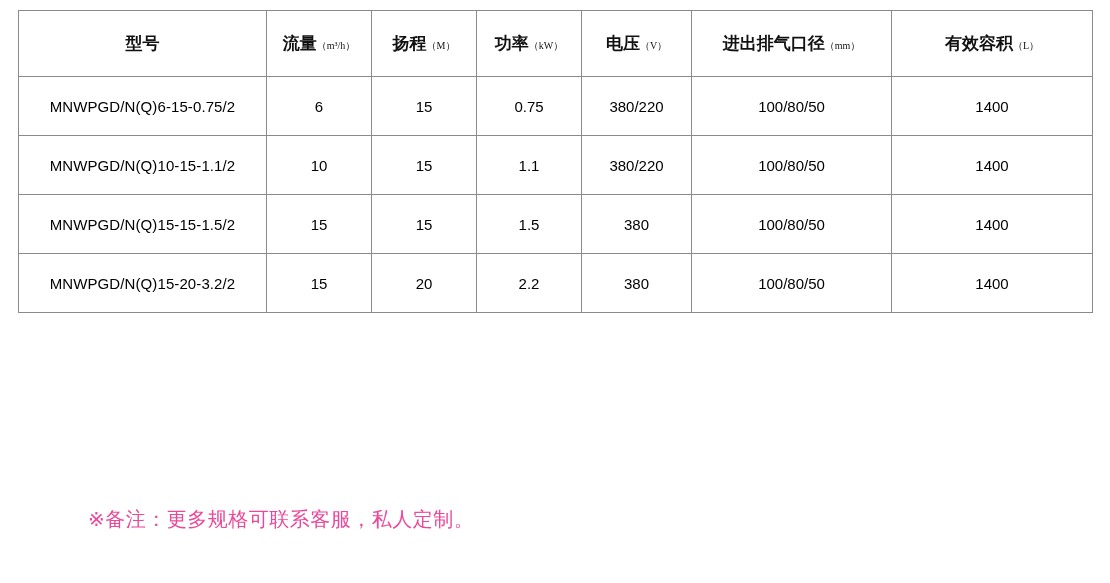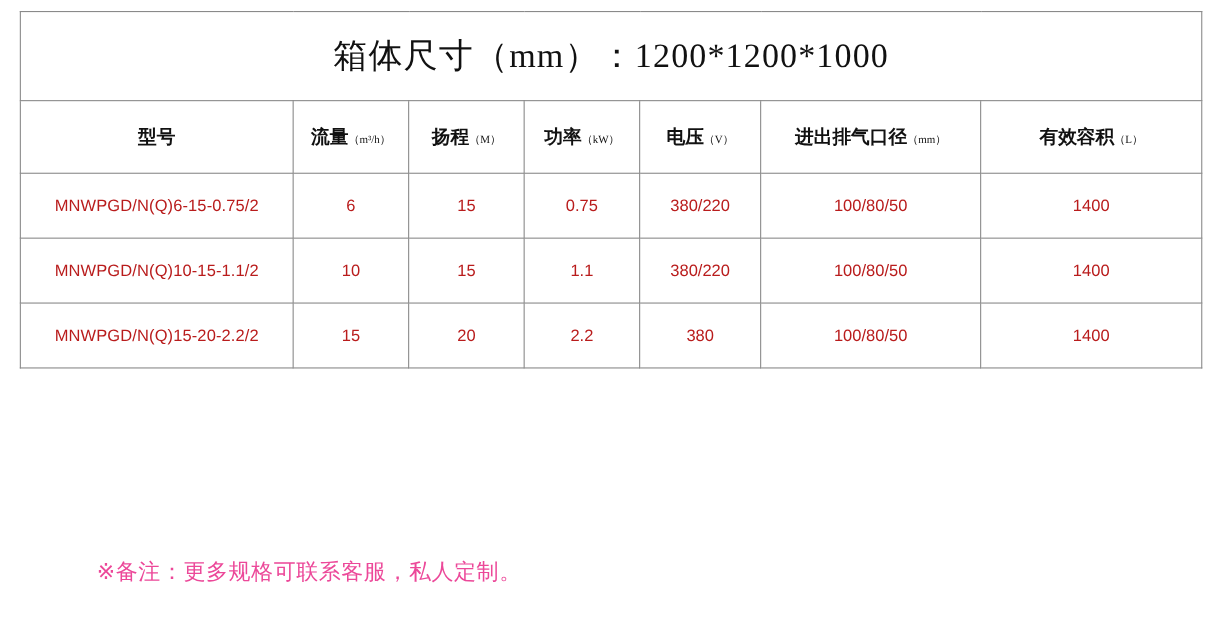--- a/index.html
+++ b/index.html
@@ -54,21 +54,21 @@
   .head-row .unit {
     font-size: 10px;
     font-weight: normal;
     vertical-align: baseline;
     letter-spacing: 0;
   }
   .data-row td {
     height: 58px;
     font-size: 15px;
     font-family: "Liberation Sans", "DejaVu Sans", sans-serif;
-    color: #b91c1c;
+    color: #000000;
   }
   .data-row td.model {
     font-size: 15px;
     letter-spacing: 0.1px;
   }
   .note {
     position: absolute;
     left: 88px;
     top: 506px;
     font-size: 20px;
@@ -95,23 +95,20 @@
     <colgroup>
       <col class="c0">
         <col class="c1">
         <col class="c2">
         <col class="c3">
         <col class="c4">
         <col class="c5">
         <col class="c6">
     </colgroup>
     <tbody>
-      <tr>
-        <td class="title-cell" colspan="7">箱体尺寸（mm）：1200*1200*1000</td>
-      </tr>
       <tr class="head-row">
         <td><span>型号</span><span class="unit"></span></td>
         <td><span>流量</span><span class="unit">（m³/h）</span></td>
         <td><span>扬程</span><span class="unit">（M）</span></td>
         <td><span>功率</span><span class="unit">（kW）</span></td>
         <td><span>电压</span><span class="unit">（V）</span></td>
         <td><span>进出排气口径</span><span class="unit">（mm）</span></td>
         <td><span>有效容积</span><span class="unit">（L）</span></td>
       </tr>
 
@@ -127,21 +124,30 @@
       <tr class="data-row">
         <td class="model">MNWPGD/N(Q)10-15-1.1/2</td>
         <td>10</td>
         <td>15</td>
         <td>1.1</td>
         <td>380/220</td>
         <td>100/80/50</td>
         <td>1400</td>
       </tr>
       <tr class="data-row">
-        <td class="model">MNWPGD/N(Q)15-20-2.2/2</td>
+        <td class="model">MNWPGD/N(Q)15-15-1.5/2</td>
+        <td>15</td>
+        <td>15</td>
+        <td>1.5</td>
+        <td>380</td>
+        <td>100/80/50</td>
+        <td>1400</td>
+      </tr>
+      <tr class="data-row">
+        <td class="model">MNWPGD/N(Q)15-20-3.2/2</td>
         <td>15</td>
         <td>20</td>
         <td>2.2</td>
         <td>380</td>
         <td>100/80/50</td>
         <td>1400</td>
       </tr>
     </tbody>
   </table>
 

